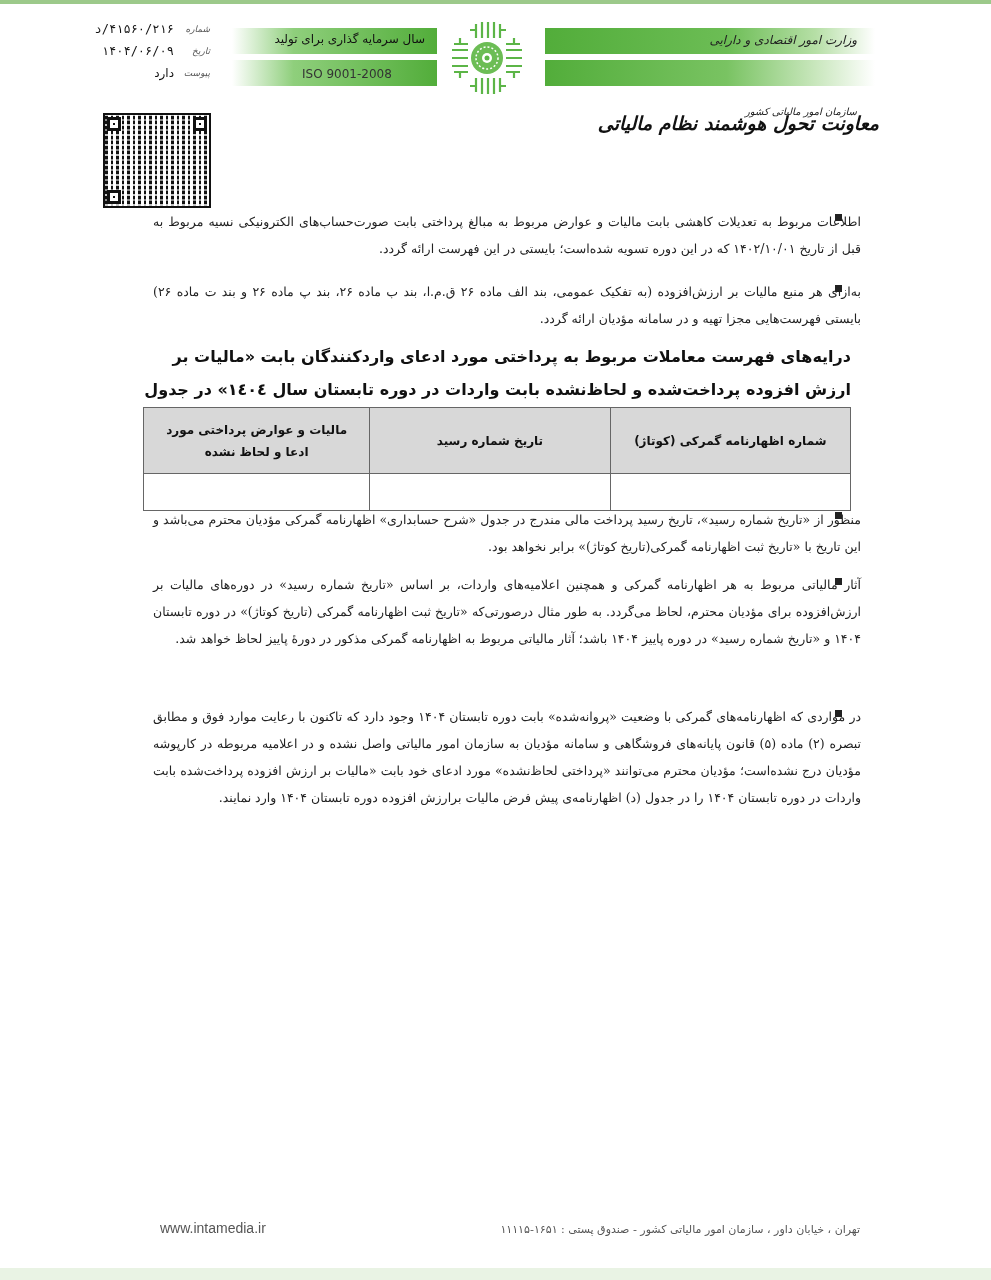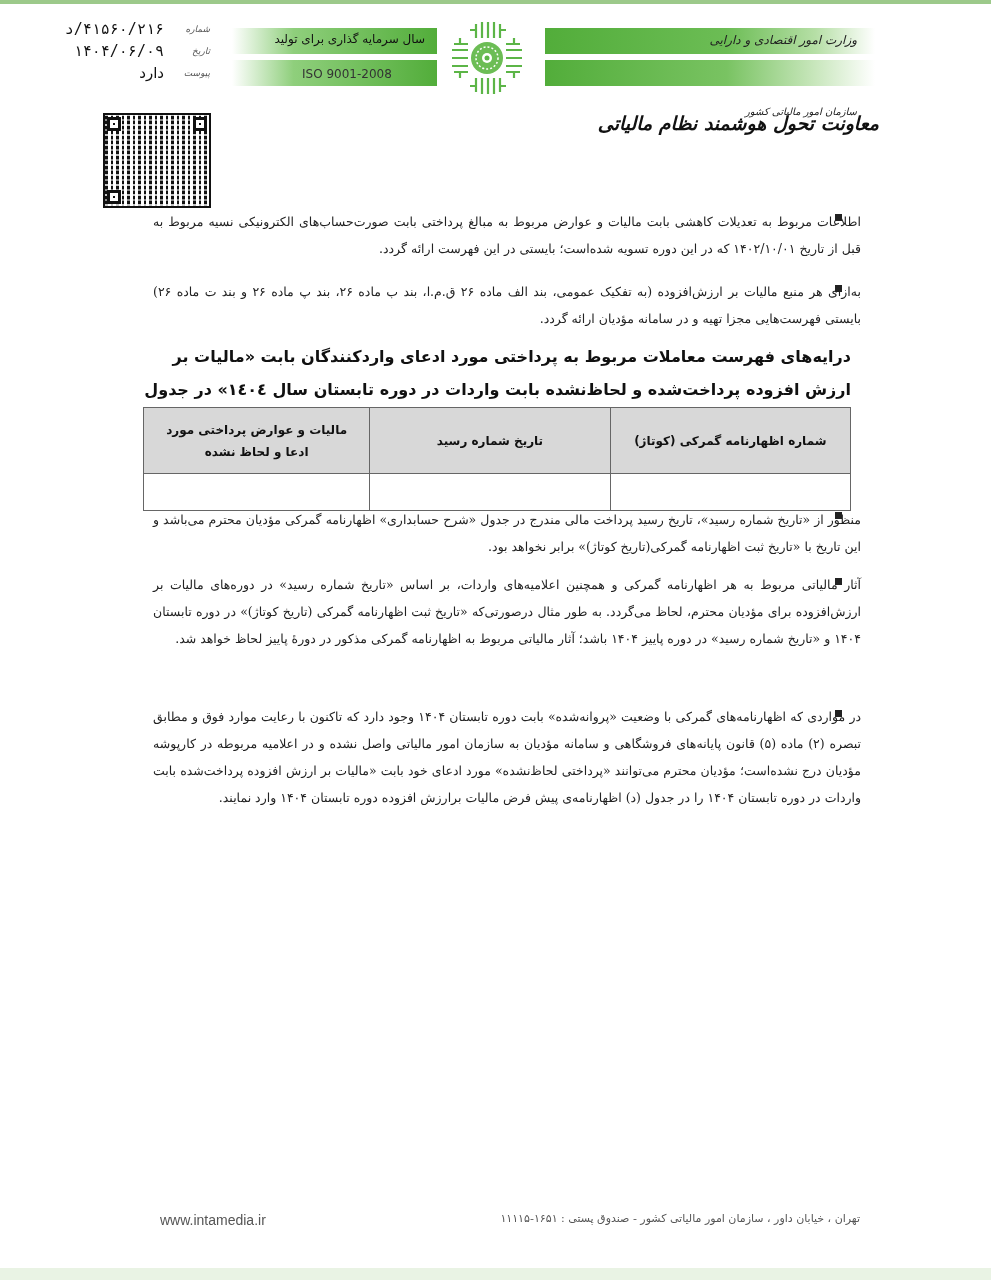--- a/index.html
+++ b/index.html
@@ -9,21 +9,21 @@
     font-family: "DejaVu Sans", sans-serif;
     color: #1a1a1a;
   }
   .top-strip { position: absolute; left: 0; top: 0; width: 991px; height: 4px; background: #9cc98a; }
   .bottom-strip { position: absolute; left: 0; top: 1268px; width: 991px; height: 12px; background: #e9f3e4; }
 
   
   .meta { position: absolute; left: 60px; top: 18px; width: 150px; direction: rtl; font-size: 12px; }
   .meta-row { display: flex; align-items: center; height: 22px; }
   .meta-label { width: 30px; font-size: 9px; color: #555; font-style: italic; text-align: right; }
-  .meta-value { font-family: "DejaVu Sans Mono", monospace; font-size: 15px; color: #111; margin-right: 16px; text-align: right; }
+  .meta-value { font-family: "DejaVu Sans Mono", monospace; font-size: 12px; color: #111; margin-right: 6px; text-align: right; }
   .qr { position: absolute; left: 103px; top: 113px; width: 108px; height: 95px;
         background:
           repeating-linear-gradient(90deg, #111 0 3px, #fff 3px 6px, #111 6px 8px, #fff 8px 11px),
           #fff;
         border: 2px solid #111; box-sizing: border-box; }
   .qr::before { content:""; position:absolute; inset:0;
         background: repeating-linear-gradient(0deg, rgba(255,255,255,.75) 0 2px, transparent 2px 5px, rgba(255,255,255,.5) 5px 7px, transparent 7px 10px); }
   .qr .finder { position: absolute; width: 14px; height: 14px; border: 3px solid #111; background: #fff; box-sizing: border-box; z-index: 2; }
   .qr .finder::after { content:""; position:absolute; left:3px; top:3px; width:2px; height:2px; background:#111; }
   .qr .f1 { left: 2px; top: 2px; } .qr .f2 { right: 2px; top: 2px; } .qr .f3 { left: 2px; bottom: 2px; }
@@ -46,21 +46,21 @@
   .dept-title { font-size: 19px; font-weight: bold; line-height: 30px; }
   .dept-sub { font-size: 16px; font-weight: bold; line-height: 26px; }
   .para { position: absolute; right: 130px; width: 708px; direction: rtl; text-align: justify; text-align-last: right; font-family: "DejaVu Serif", serif; font-size: 12.5px; line-height: 27px; color: #222; }
   .bullet { position: absolute; width: 7px; height: 7px; background: #222; }
   .heading { position: absolute; right: 140px; width: 712px; direction: rtl; text-align: right; font-size: 16px; font-weight: bold; line-height: 33px; color: #111; }
 
   table.declare { position: absolute; left: 143px; top: 407px; width: 708px; border-collapse: collapse; direction: rtl; }
   table.declare th { background: #d8d8d8; border: 1px solid #666; height: 57px; font-size: 12px; font-weight: bold; color: #111; padding: 4px 10px; text-align: center; line-height: 22px; }
   table.declare td { border: 1px solid #666; height: 34px; background: #fff; }
 
-  .footer { position: absolute; top: 1212px; left: 160px; width: 700px; height: 24px; direction: ltr; display: flex; align-items: flex-start; gap: 47px; }
+  .footer { position: absolute; top: 1212px; left: 160px; width: 700px; height: 24px; direction: ltr; display: flex; align-items: flex-end; gap: 47px; }
   .site { font-family: "Liberation Sans", sans-serif; font-size: 14px; color: #555; }
   .address { margin-left: auto; direction: rtl; font-size: 11px; color: #555; }
 </style>
 </head>
 <body>
 
 <div class="top-strip"></div>
 
 <div class="meta">
   <div class="meta-row">

